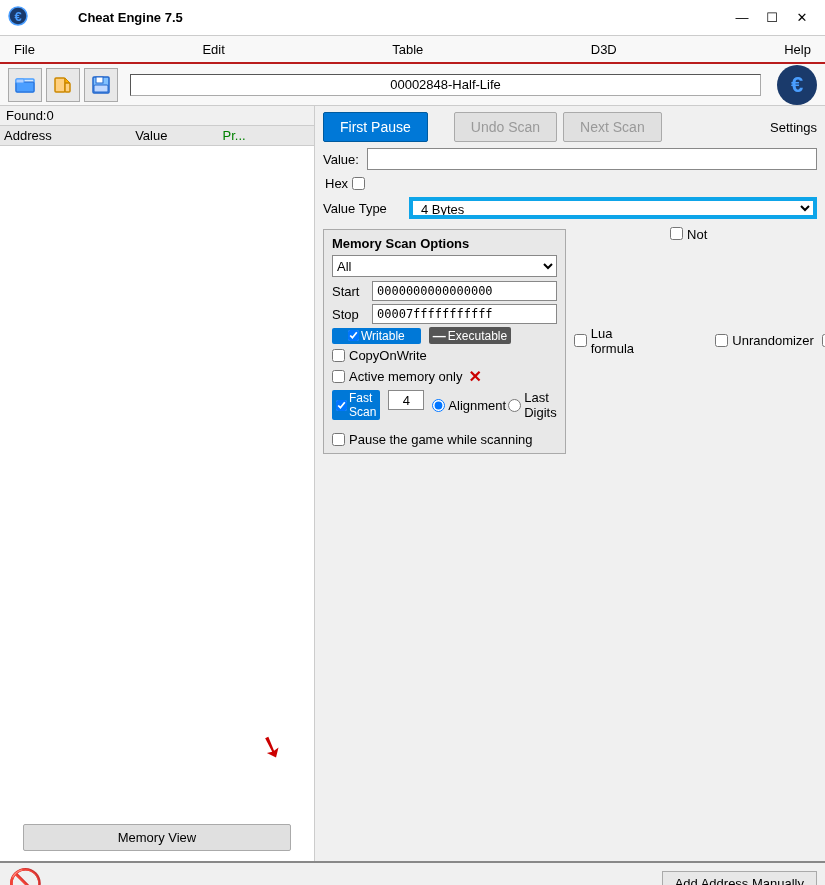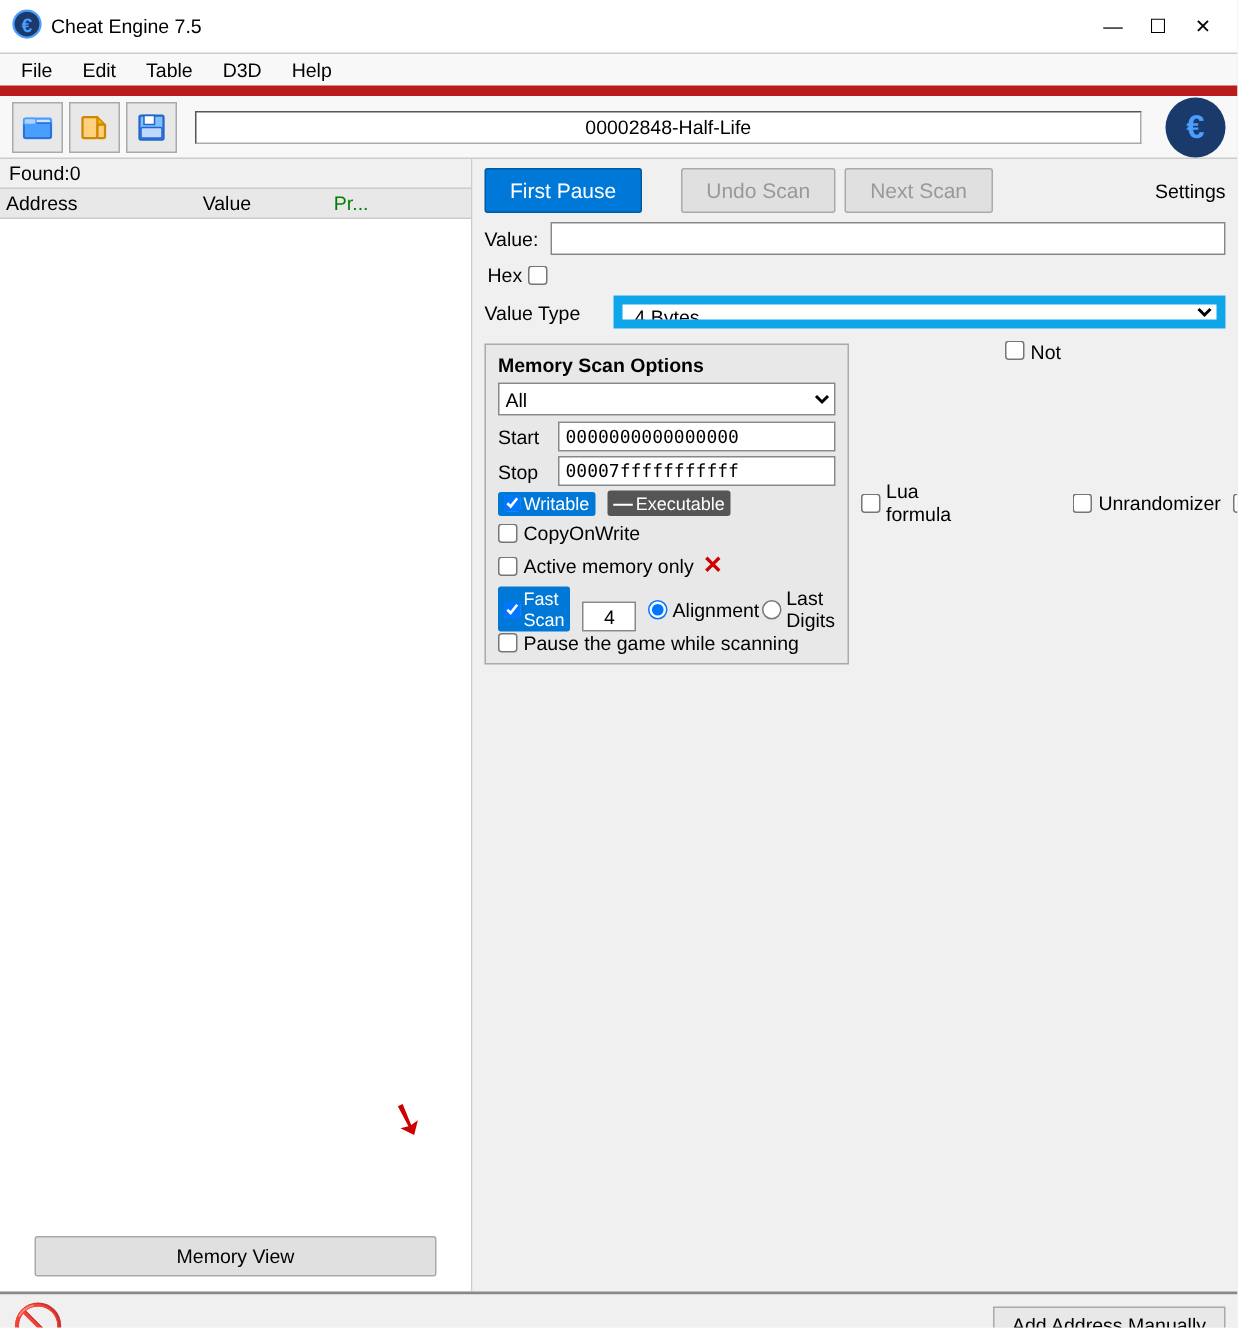--- a/index.html
+++ b/index.html
@@ -25,25 +25,26 @@
     .win-btn {
       width: 30px; height: 30px;
       border: none; background: transparent;
       font-size: 13px; cursor: pointer;
       display: flex; align-items: center; justify-content: center;
     }
 
     
     #menubar {
       background: #f8f8f8;
-      border-bottom: 7px solid #b91c1c;
+      border-bottom: 2px solid #b91c1c;
       display: flex;
       align-items: center;
       height: 28px;
       padding: 0 4px;
+      justify-content: space-between;
     }
     .menu-item {
       padding: 2px 10px;
       cursor: pointer;
       height: 100%;
       display: flex; align-items: center;
     }
 
     
     #toolbar {
@@ -249,21 +250,21 @@
 </head>
 <body>
 
 <div id="titlebar">
   <div style="margin-right:6px;">
     <svg width="20" height="20" viewBox="0 0 20 20">
       <circle cx="10" cy="10" r="9" fill="#1a3a6b" stroke="#4a9eff" stroke-width="1.5"></circle>
       <text x="10" y="15" text-anchor="middle" fill="#4a9eff" font-size="13" font-weight="bold">€</text>
     </svg>
   </div>
-  <span style="flex:1;font-size:13px;font-weight:400;">Cheat Engine 7.5</span>
+  <span style="flex:1;font-size:13px;font-weight:700;margin-left:44px;">Cheat Engine 7.5</span>
   <button class="win-btn">—</button>
   <button class="win-btn">☐</button>
   <button class="win-btn close">✕</button>
 </div>
 
 <div id="menubar">
   <div class="menu-item">File</div>
   <div class="menu-item">Edit</div>
   <div class="menu-item">Table</div>
   <div class="menu-item">D3D</div>
@@ -333,21 +334,21 @@
     </div>
 
     <div class="form-row" style="display:flex;align-items:center;gap:4px;margin-left:0;">
       <span style="font-size:13px;margin-left:2px;">Hex</span>
       <input type="checkbox" style="">
     </div>
 
 
     <div class="form-row" style="display:flex;align-items:center;gap:6px;">
       <span style="font-size:13px;min-width:80px;">Value Type</span>
-      <select class="combo" style="flex:1;height:22px;border:6px solid #0ea5e9;background:#fff;font-size:13px;">
+      <select class="combo" style="flex:1;height:22px;border:4px solid #0ea5e9;background:#fff;font-size:13px;">
         <option>Byte</option>
         <option>2 Bytes</option>
         <option selected="">4 Bytes</option>
         <option>8 Bytes</option>
         <option>Float</option>
         <option>Double</option>
         <option>String</option>
         <option>Array of byte</option>
       </select>
     </div>
@@ -369,21 +370,21 @@
           <input type="text" style="flex: 1 1 0%; height: 20px; border: 1px solid rgb(136, 136, 136); background: rgb(255, 255, 255); font-size: 12px; padding: 0px 4px; font-family: monospace;" value="0000000000000000">
         </div>
 
         <div class="mem-row" style="display:flex;align-items:center;gap:4px;margin-bottom:3px;">
           <span style="min-width:36px;font-size:13px;">Stop</span>
           <input type="text" style="flex: 1 1 0%; height: 20px; border: 1px solid rgb(136, 136, 136); background: rgb(255, 255, 255); font-size: 12px; padding: 0px 4px; font-family: monospace;" value="00007fffffffffff">
         </div>
 
         <div style="display:flex;gap:8px;align-items:center;margin-bottom:4px;">
           <label style="display:flex;align-items:center;gap:3px;font-size:13px;">
-            <span style="background:#0078d7;color:#fff;padding:1px 4px;font-size:12px;border-radius:2px;display:inline-flex;align-items:center;gap:2px;">
+            <span style="background:#0078d7;color:#fff;padding:1px 16px;font-size:12px;border-radius:2px;display:inline-flex;align-items:center;gap:2px;">
               <input type="checkbox" checked="" style="width: 11px; height: 11px;">
               <span>Writable</span>
             </span>
           </label>
           <label style="display:flex;align-items:center;gap:3px;font-size:13px;">
             <span style="background:#555;color:#fff;padding:1px 4px;font-size:12px;border-radius:2px;display:inline-flex;align-items:center;gap:2px;">
               <span style="font-weight:bold;font-size:13px;">—</span>
               <span>Executable</span>
             </span>
           </label>
@@ -393,21 +394,21 @@
           <input type="checkbox" style="">
           <span style="font-size:13px;">CopyOnWrite</span>
         </div>
 
         <div style="display:flex;align-items:center;gap:4px;margin-bottom:4px;">
           <input type="checkbox" style="">
           <span style="font-size:13px;">Active memory only</span>
           <span class="x-btn" style="color:#cc0000;font-size:16px;font-weight:bold;cursor:pointer;margin-left:2px;">✕</span>
         </div>
 
-        <div style="display:flex;align-items:flex-end;gap:8px;margin-bottom:0;">
+        <div style="display:flex;align-items:flex-start;gap:8px;margin-bottom:12px;">
           <label style="display:flex;align-items:center;gap:3px;font-size:13px;">
             <span style="background:#0078d7;color:#fff;padding:1px 4px;font-size:12px;border-radius:2px;display:inline-flex;align-items:center;gap:2px;">
               <input type="checkbox" checked="" style="width: 11px; height: 11px;">
               <span>Fast Scan</span>
             </span>
           </label>
           <input type="text" style="width: 36px; height: 20px; border: 1px solid rgb(136, 136, 136); background: rgb(255, 255, 255); font-size: 13px; text-align: center;" value="4">
           <div style="display:flex;flex-direction:row;gap:2px;">
             <label style="display:flex;align-items:center;gap:3px;font-size:13px;">
               <input type="radio" name="scan_align" checked="" style="">

